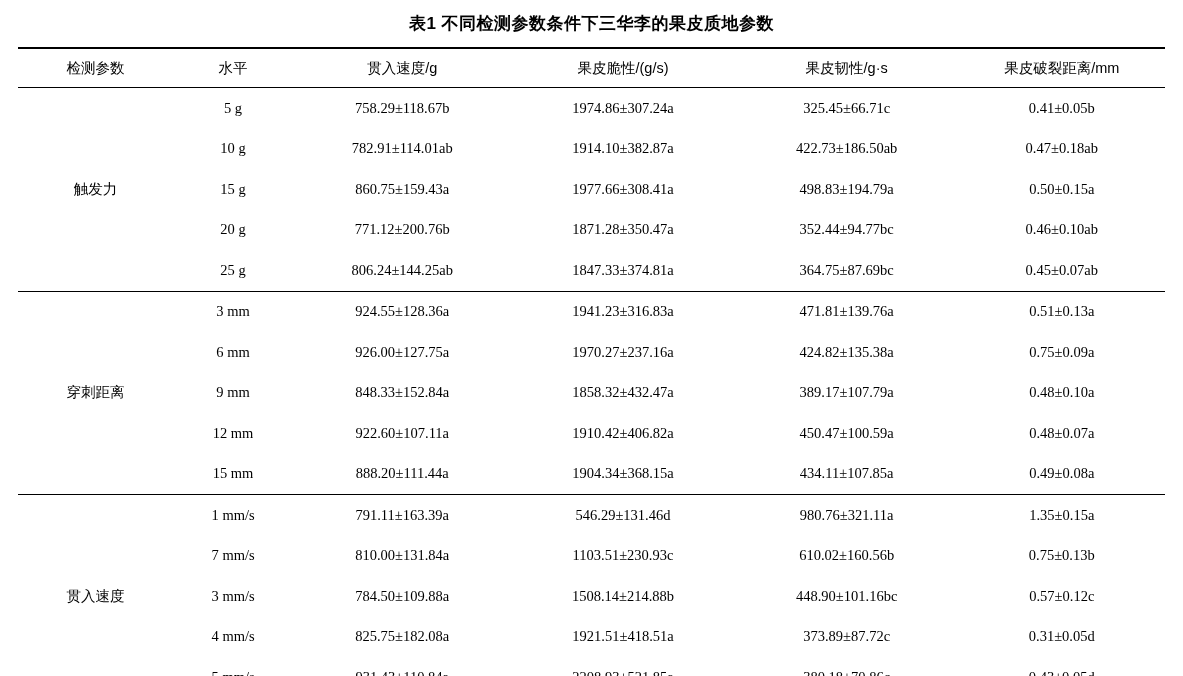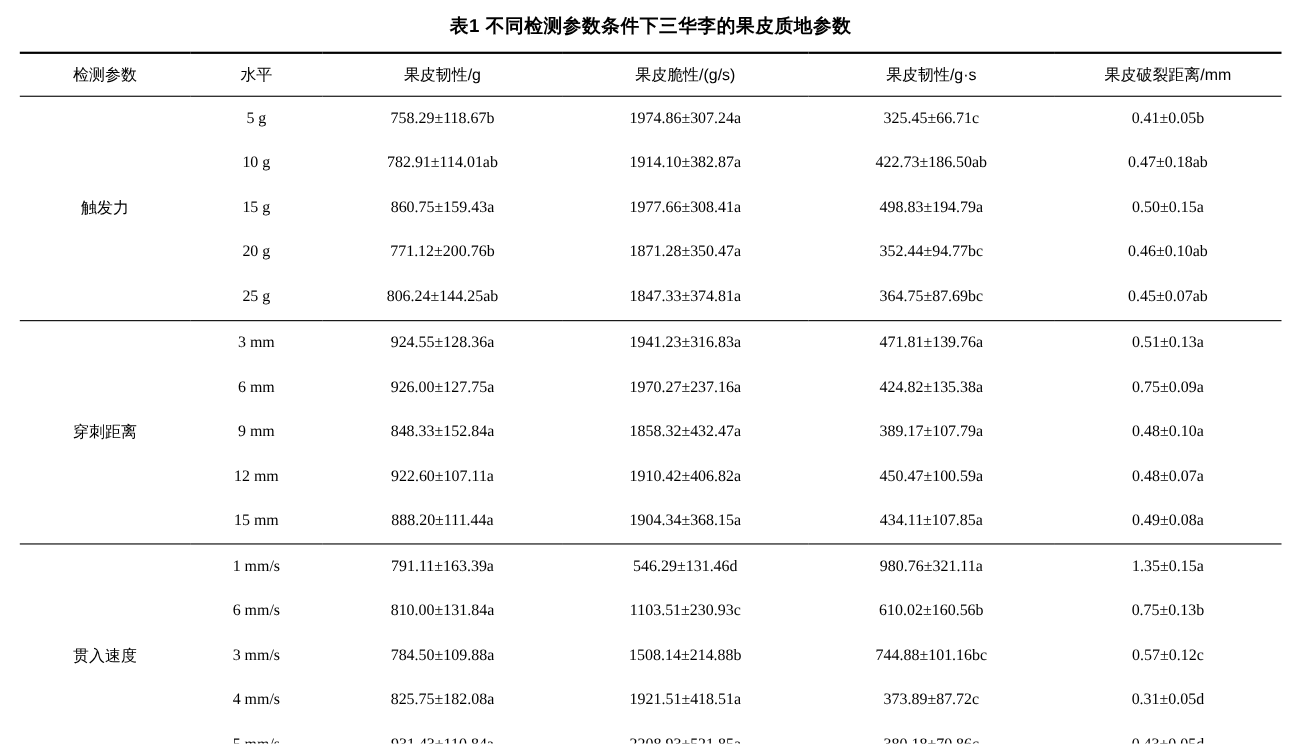--- a/index.html
+++ b/index.html
@@ -81,21 +81,21 @@
       <col class="col-level">
       <col class="col-v1">
       <col class="col-v2">
       <col class="col-v3">
       <col class="col-v4">
     </colgroup>
     <thead>
       <tr class="rule-top">
         <th class="rule-top">检测参数</th>
         <th class="rule-top">水平</th>
-        <th class="rule-top">果皮韧性/g</th>
+        <th class="rule-top">贯入速度/g</th>
         <th class="rule-top">果皮脆性/(g/s)</th>
         <th class="rule-top">果皮韧性/g·s</th>
         <th class="rule-top">果皮破裂距离/mm</th>
       </tr>
     </thead>
     <tbody>
 
       <tr class="group-start">
         <td class="group-label" rowspan="5">触发力</td>
         <td>5 g</td>
@@ -172,31 +172,31 @@
 
       <tr class="group-start">
         <td class="group-label" rowspan="5">贯入速度</td>
         <td>1 mm/s</td>
         <td>791.11±163.39a</td>
         <td>546.29±131.46d</td>
         <td>980.76±321.11a</td>
         <td>1.35±0.15a</td>
       </tr>
       <tr>
-        <td>6 mm/s</td>
+        <td>7 mm/s</td>
         <td>810.00±131.84a</td>
         <td>1103.51±230.93c</td>
         <td>610.02±160.56b</td>
         <td>0.75±0.13b</td>
       </tr>
       <tr>
         <td>3 mm/s</td>
         <td>784.50±109.88a</td>
         <td>1508.14±214.88b</td>
-        <td>744.88±101.16bc</td>
+        <td>448.90±101.16bc</td>
         <td>0.57±0.12c</td>
       </tr>
       <tr>
         <td>4 mm/s</td>
         <td>825.75±182.08a</td>
         <td>1921.51±418.51a</td>
         <td>373.89±87.72c</td>
         <td>0.31±0.05d</td>
       </tr>
       <tr>

